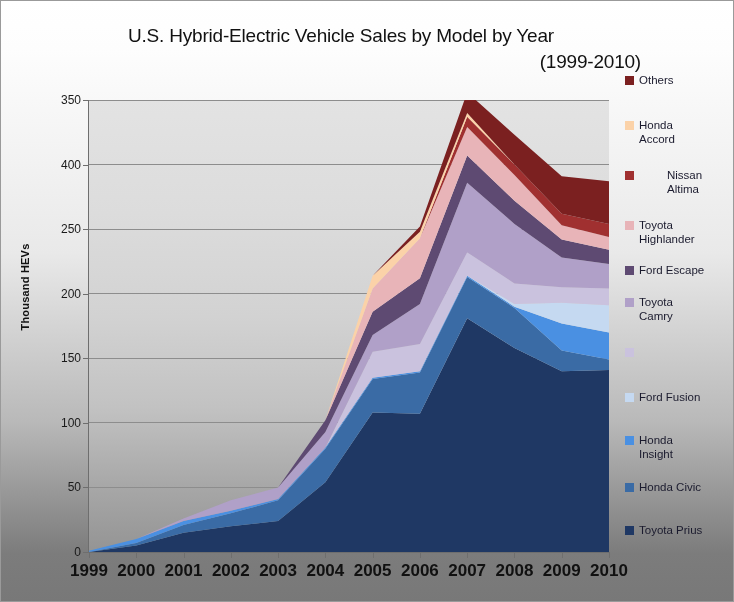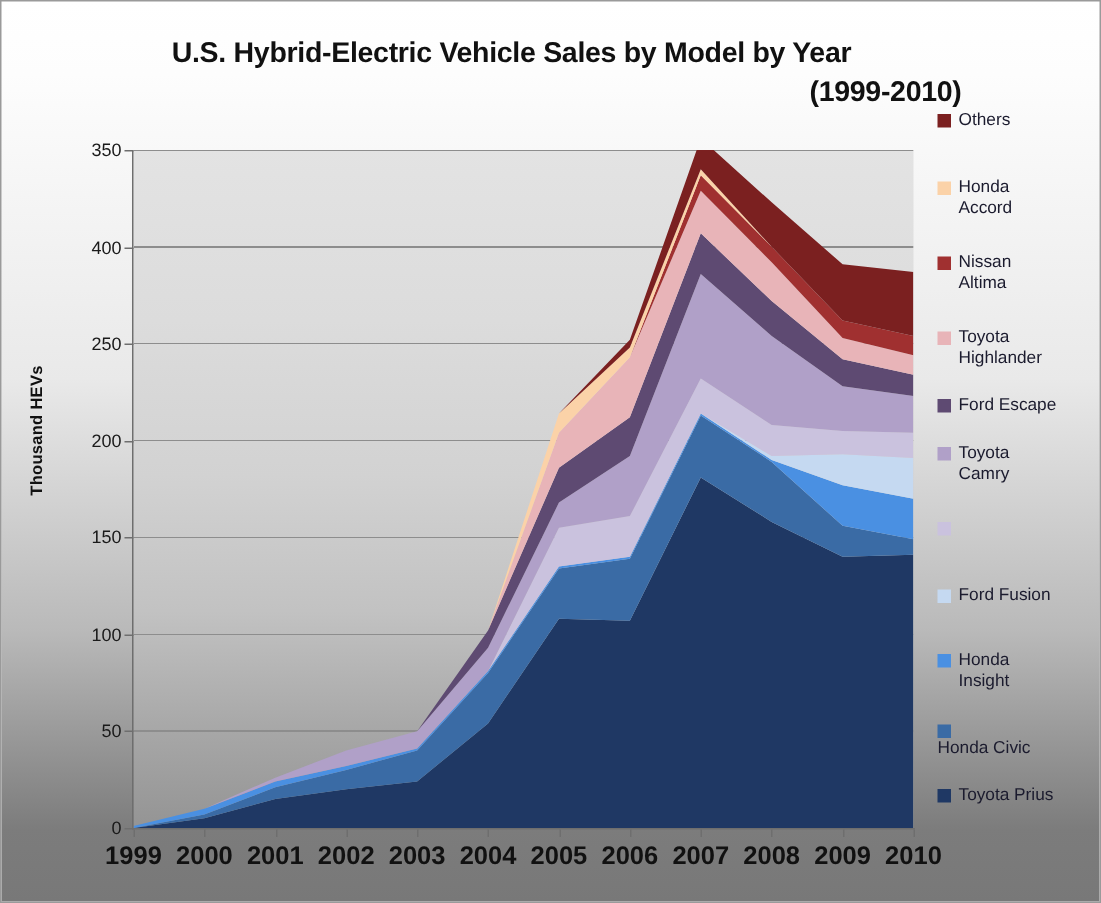--- a/index.html
+++ b/index.html
@@ -19,21 +19,21 @@
   }
 
   
   #chart-title {
     position: absolute;
     left: 40px;
     top: 22px;
     width: 600px;
     text-align: center;
     font-size: 19px;
-    font-weight: bold;
+    font-weight: normal;
     color: #111111;
     line-height: 26px;
     letter-spacing: -0.2px;
   }
   #chart-title .line2 { display: block; text-align: right; }
 
   
   #plot-area {
     position: absolute;
     left: 88px;
@@ -229,21 +229,21 @@
   <div id="legend">
       <div class="legend-item" style="top: 0px;">
         <span class="legend-swatch" style="background: rgb(123, 32, 32);"></span>
         <span class="legend-label">Others</span>
       </div>
       <div class="legend-item" style="top: 45px;">
         <span class="legend-swatch" style="background: rgb(251, 210, 168);"></span>
         <span class="legend-label">Honda
 Accord</span>
       </div>
-      <div class="legend-item" style="top: 95px;">
+      <div class="legend-item" style="top: 95px; gap: 28px;">
         <span class="legend-swatch" style="background: rgb(160, 48, 48);"></span>
         <span class="legend-label">Nissan
 Altima</span>
       </div>
       <div class="legend-item" style="top: 145px;">
         <span class="legend-swatch" style="background: rgb(232, 180, 184);"></span>
         <span class="legend-label">Toyota
 Highlander</span>
       </div>
       <div class="legend-item" style="top: 190px;">
@@ -260,21 +260,21 @@
       </div>
       <div class="legend-item" style="top: 317px;">
         <span class="legend-swatch" style="background: rgb(197, 217, 241);"></span>
         <span class="legend-label">Ford Fusion</span>
       </div>
       <div class="legend-item" style="top: 360px;">
         <span class="legend-swatch" style="background: rgb(74, 144, 226);"></span>
         <span class="legend-label">Honda
 Insight</span>
       </div>
-      <div class="legend-item" style="top: 407px; flex-direction: column;">
+      <div class="legend-item" style="top: 407px;">
         <span class="legend-swatch" style="background: rgb(58, 107, 165);"></span>
         <span class="legend-label">Honda Civic</span>
       </div>
       <div class="legend-item" style="top: 450px;">
         <span class="legend-swatch" style="background: rgb(31, 56, 100);"></span>
         <span class="legend-label">Toyota Prius</span>
       </div>
     </div>
 
 <div class="y-tick-mark" style="top: 99px;"></div>

